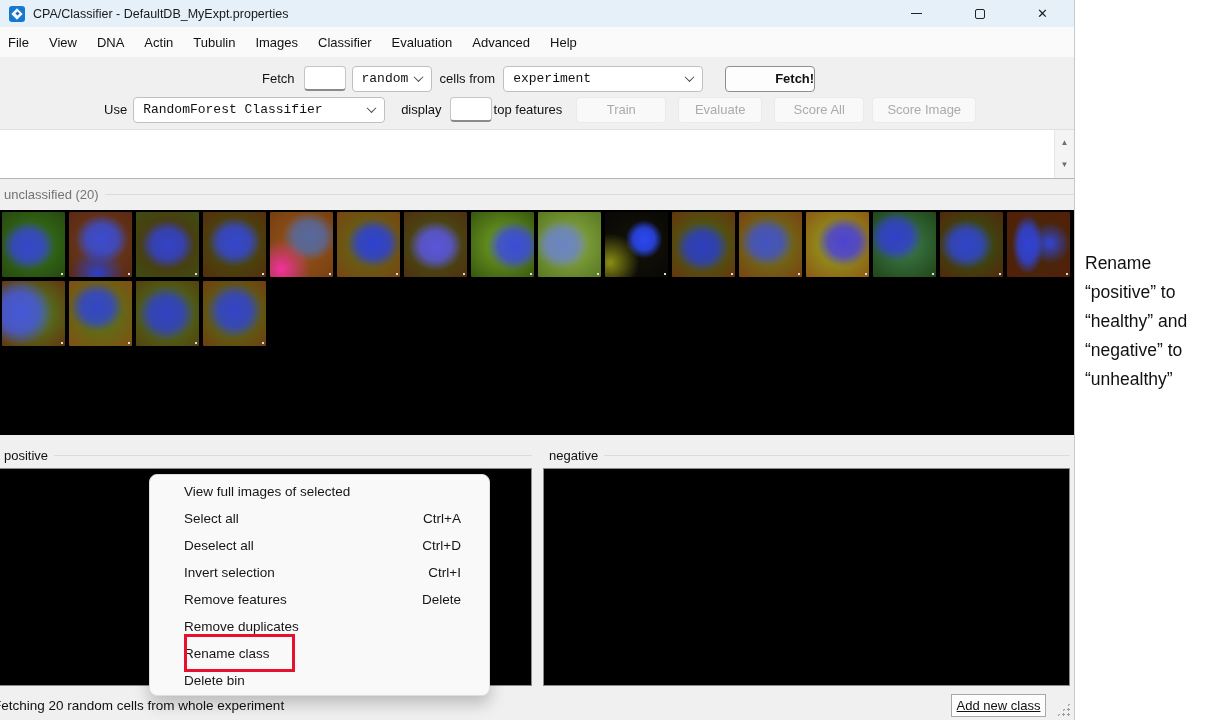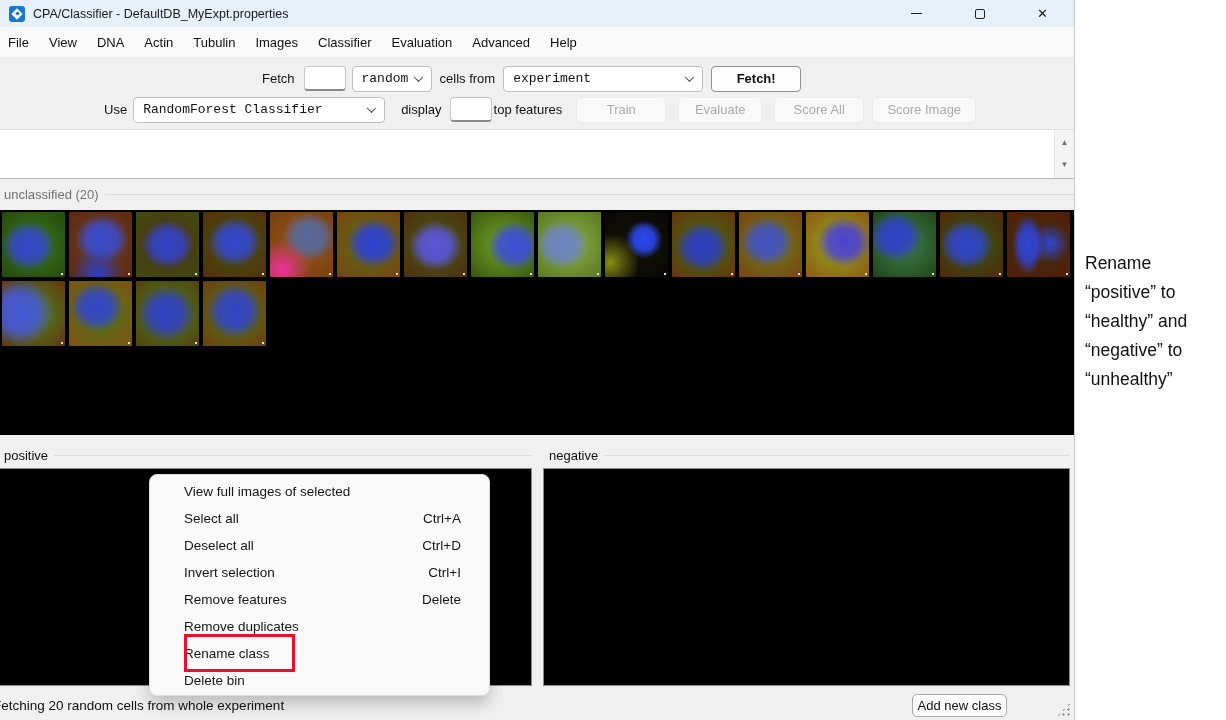--- a/index.html
+++ b/index.html
@@ -51,21 +51,21 @@
   .bins { position:relative; height:255px; background:#f0f0f0; }
   .bin { position:absolute; top:12px; }
   .bin.positive { left:-2px; width:534px; }
   .bin.negative { left:543px; width:527px; }
   .bin-label-row { display:flex; align-items:center; height:17px; font-size:13px; color:#111; padding-left:6px; }
   .bin-box { margin-top:4px; height:218px; background:#000; border:1px solid #8a8a8a; }
 
   
   .statusbar { position:absolute; left:0; bottom:0; width:100%; height:30px; background:#f0f0f0; display:flex; align-items:center; font-size:13.5px; color:#111; }
   .status-text { margin-left:-7px; white-space:nowrap; }
-  .add-class-btn { position:absolute; left:912px; top:4px; width:95px; height:23px; background:#fdfdfd; border:1px solid #a8a8a8; border-radius:5px; font-size:13px; font-family:"Liberation Sans",sans-serif; color:#111; }
+  .add-class-btn { position:absolute; left:951px; top:4px; width:95px; height:23px; background:#fdfdfd; border:1px solid #a8a8a8; border-radius:0; font-size:13px; font-family:"Liberation Sans",sans-serif; color:#111;text-decoration:underline; }
   .resize-grip { position:absolute; right:3px; bottom:3px; width:15px; height:15px; background-image:radial-gradient(#9a9a9a 1px, rgba(0,0,0,0) 1.3px); background-size:5px 5px; clip-path:polygon(100% 0, 100% 100%, 0 100%); }
 
   
   .context-menu { position:absolute; left:149px; top:474px; width:341px; height:222px; background:#f9f9f9; border:1px solid #dedede; border-radius:8px; box-shadow:0 8px 16px rgba(0,0,0,0.22); padding-top:3px; z-index:50; }
   .cm-item { height:27px; display:flex; align-items:center; padding:0 28px 0 34px; font-size:13.5px; color:#161616; }
   .cm-shortcut { margin-left:auto; }
   .highlight-box { position:absolute; left:34px; top:159px; width:111px; height:38px; border:3px solid #e8112d; pointer-events:none; }
 
   
   .annotation { position:absolute; left:1085px; top:249px; width:141px; font-size:17.5px; line-height:29px; color:#111; white-space:pre-line; }
@@ -110,21 +110,21 @@
       <input class="tb-input" style="width: 40px; margin-left: 9px;" value="20">
       <div class="tb-select" style="width:80px; margin-left:6px;">
         <span>random</span>
         <span class="chev"></span>
       </div>
       <span class="tb-label" style="margin-left:8px;">cells from</span>
       <div class="tb-select" style="width:200px; margin-left:8px;">
         <span>experiment</span>
         <span class="chev"></span>
       </div>
-      <button class="btn primary" style="width:90px; margin-left:8px;">Fetch!</button>
+      <button class="btn primary" style="width:90px; margin-left:22px;text-align:right;">Fetch!</button>
     </div>
     <div class="tb-row" style="padding-left:104px;">
       <span class="tb-label">Use</span>
       <div class="tb-select" style="width:252px; margin-left:6px;">
         <span>RandomForest Classifier</span>
         <span class="chev"></span>
       </div>
       <span class="tb-label" style="margin-left:16px;">display</span>
       <input class="tb-input" style="width: 32px; margin-left: 8px;" value="5">
       <span class="tb-label" style="margin-left:2px;">top features</span>

